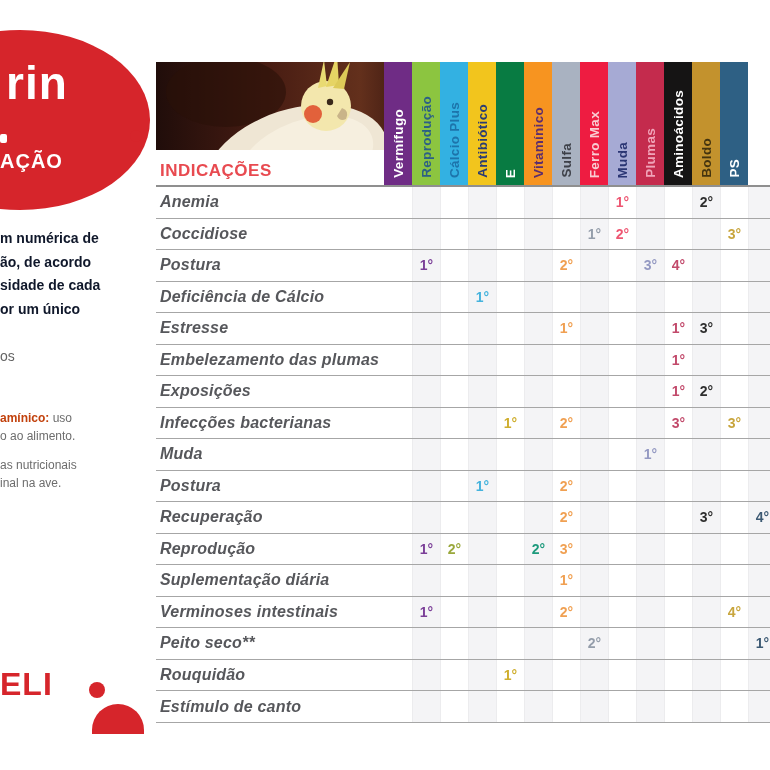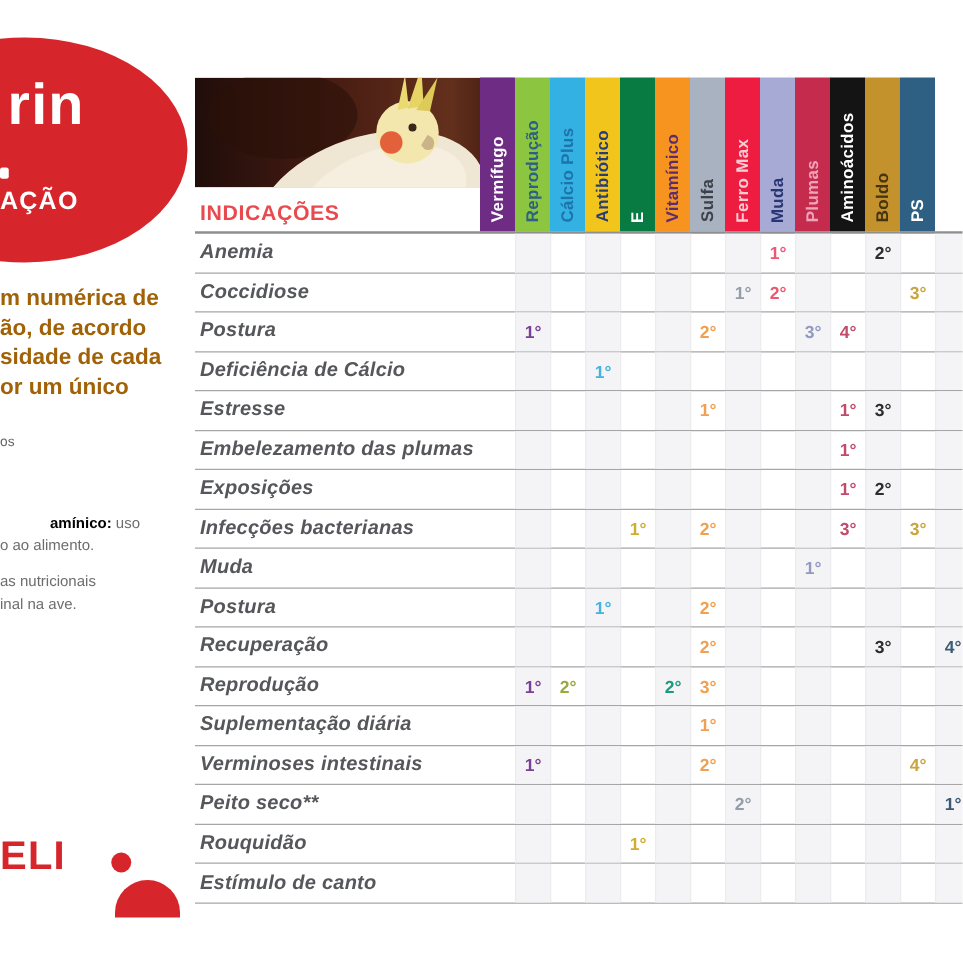--- a/index.html
+++ b/index.html
@@ -6,24 +6,24 @@
   body{
     width:770px;height:770px;position:relative;overflow:hidden;background:#ffffff;
     font-family:"Liberation Sans", sans-serif;
   }
   
   .logo-blob{position:absolute;left:-110px;top:30px;width:260px;height:180px;border-radius:50%;background:#d6252b;}
   .logo-rin{position:absolute;left:6px;top:56px;font-size:46px;font-weight:bold;color:#ffffff;letter-spacing:1px;}
   .logo-frag{position:absolute;left:0;top:134px;width:7px;height:9px;background:#ffffff;border-radius:2px;}
   .logo-sub{position:absolute;left:0;top:150px;font-size:20px;font-weight:bold;color:#ffffff;letter-spacing:1px;}
   .logo-dot{position:absolute;left:130px;top:130px;width:12px;height:12px;border-radius:50%;background:#d6252b;}
-  .side-par{position:absolute;left:0;top:227px;width:160px;font-size:18px;font-weight:bold;color:#a16207;line-height:23.5px;}
-  .side-os{position:absolute;left:0;top:348px;font-size:11px;color:#646464;}
+  .side-par{position:absolute;left:0;top:227px;width:160px;font-size:14px;font-weight:bold;color:#0f172a;line-height:23.5px;}
+  .side-os{position:absolute;left:0;top:348px;font-size:14px;color:#646464;}
   .side-note{position:absolute;left:0;width:150px;font-size:12px;color:#6d6d6d;line-height:17.5px;}
-  .side-note b{color:#000000;padding-left:40px;}
+  .side-note b{color:#c2410c;}
   .note1{top:410px;}
   .note2{top:457px;}
   .brand-eli{position:absolute;left:0px;top:666px;font-size:32px;font-weight:bold;color:#d6252b;letter-spacing:1px;}
   .brand-dot{position:absolute;left:89px;top:682px;width:16px;height:16px;border-radius:50%;background:#d6252b;}
   .brand-dome{position:absolute;left:92px;top:704px;width:52px;height:30px;border-radius:26px 26px 0 0;background:#d6252b;}
   
   .tableWrap{position:absolute;left:156px;top:62px;width:620px;}
   .headerRow{display:flex;height:123px;}
   .headerLabelCell{width:228px;position:relative;}
   .photo{position:absolute;left:0;top:0;width:255px;height:88px;overflow:hidden;}

